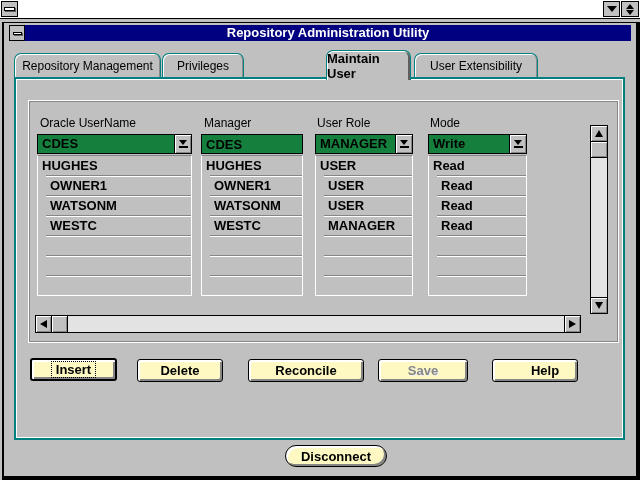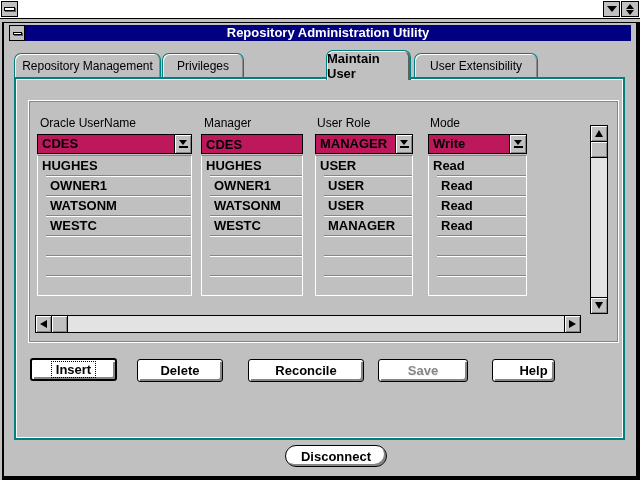--- a/index.html
+++ b/index.html
@@ -42,21 +42,21 @@
 
   #panel { left:14px; top:77px; width:611px; height:363px; background:#c0c0c0;
     border:2px solid #008080; box-shadow: inset 1px 1px 0 #fff, inset -1px -1px 0 #fff; z-index:3; }
 
   
   #container { left:28px; top:100px; width:591px; height:243px; border:1px solid #fff; z-index:3; }
   #container-inner { width:100%; height:100%; border:1px solid #868686; }
 
   .flabel { position:absolute; top:116px; height:14px; font-size:12px; z-index:3; }
 
-  .combo, .tfield { position:absolute; top:134px; height:20px; background:#be185d; border:1px solid #000;
+  .combo, .tfield { position:absolute; top:134px; height:20px; background:#15803d; border:1px solid #000;
     font-weight:bold; font-size:13px; z-index:3; font-family:"Liberation Sans", sans-serif; }
   .combo-text { display:block; line-height:18px; padding-left:4px; }
   .tfield { line-height:18px; padding-left:4px; }
   input.tfield { outline:none; }
   .combo-btn { position:absolute; right:0; top:0; width:17px; height:18px; background:#c0c0c0;
     border-left:1px solid #000; box-shadow: inset 1px 1px 0 #fff, inset -1px -1px 0 #868686;
     display:flex; flex-direction:column; align-items:center; justify-content:center; }
   .combo-tri { width:0; height:0; border-left:4px solid transparent; border-right:4px solid transparent; border-top:5px solid #000; }
   .combo-bar { width:9px; height:2px; background:#000; margin-top:1px; }
 
@@ -76,28 +76,28 @@
   #vs-down  { left:-1px; bottom:-1px; width:18px; height:17px; }
   #hs-left  { left:-1px; top:-1px;    width:17px; height:18px; }
   #hs-thumb { left:15px; top:-1px;    width:17px; height:18px; }
   #hs-right { right:-1px; top:-1px;   width:17px; height:18px; }
   .arr-up    { width:0;height:0;border-left:4px solid transparent;border-right:4px solid transparent;border-bottom:7px solid #000; }
   .arr-dn    { width:0;height:0;border-left:4px solid transparent;border-right:4px solid transparent;border-top:7px solid #000; }
   .arr-lt    { width:0;height:0;border-top:4px solid transparent;border-bottom:4px solid transparent;border-right:7px solid #000; }
   .arr-rt    { width:0;height:0;border-top:4px solid transparent;border-bottom:4px solid transparent;border-left:7px solid #000; }
 
   
-  .btn { position:absolute; height:23px; background:#ffffff; border:1px solid #000; border-radius:3px;
+  .btn { position:absolute; height:23px; background:#fef9c3; border:1px solid #000; border-radius:3px;
     box-shadow: inset 1px 1px 0 #fff, inset 2px 2px 0 #fff, inset -1px -1px 0 #868686, inset -2px -2px 0 #868686;
     font-weight:bold; font-size:13px; display:flex; align-items:center; justify-content:center; z-index:3; }
   #btn-insert    { left:30px;  top:358px; width:87px; border:2px solid #000; }
   #btn-delete    { left:137px; top:359px; width:86px; }
   #btn-reconcile { left:248px; top:359px; width:116px; }
   #btn-save      { left:378px; top:359px; width:90px; color:#868686; text-shadow:1px 1px 0 #efefef; }
-  #btn-help      { left:492px; top:359px; width:63px;padding-left:20px; }
+  #btn-help      { left:492px; top:359px; width:86px;padding-left:20px; }
   #btn-disconnect{ left:285px; top:445px; width:102px; height:22px;border-radius:11px; }
   .focus-rect { border:1px dotted #000; padding:0 4px; line-height:15px; }
 </style>
 </head>
 <body>
 
 <div id="screen">
 
   <div class="abs" id="pm-client"></div>
   <div class="abs" id="pm-titlebar"></div>

